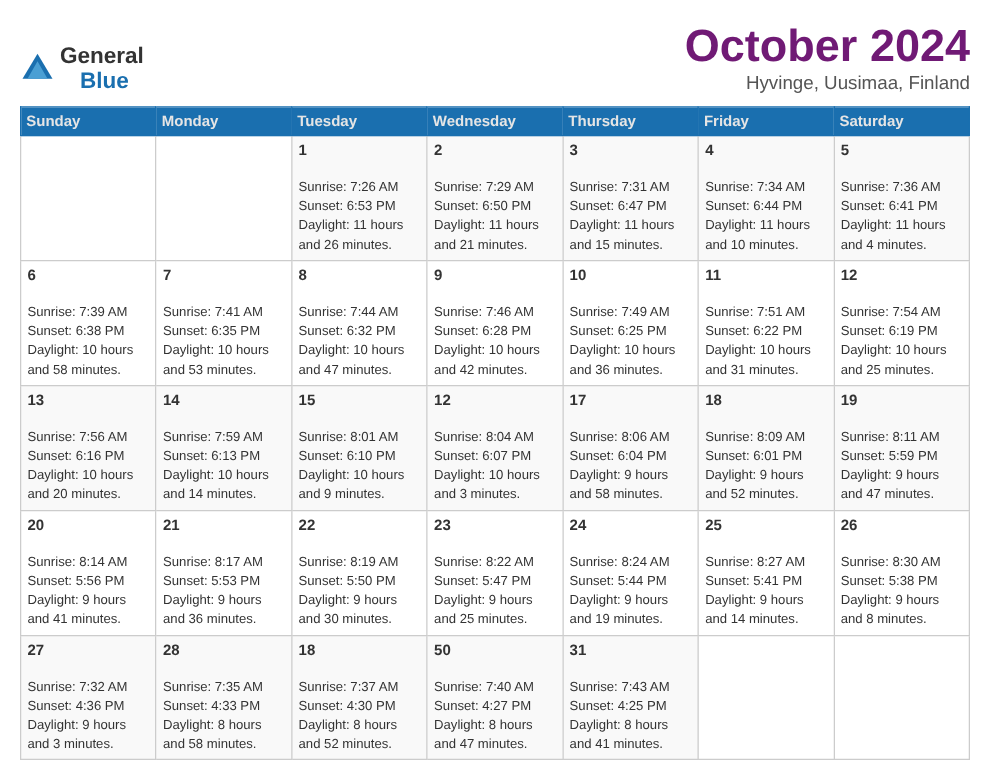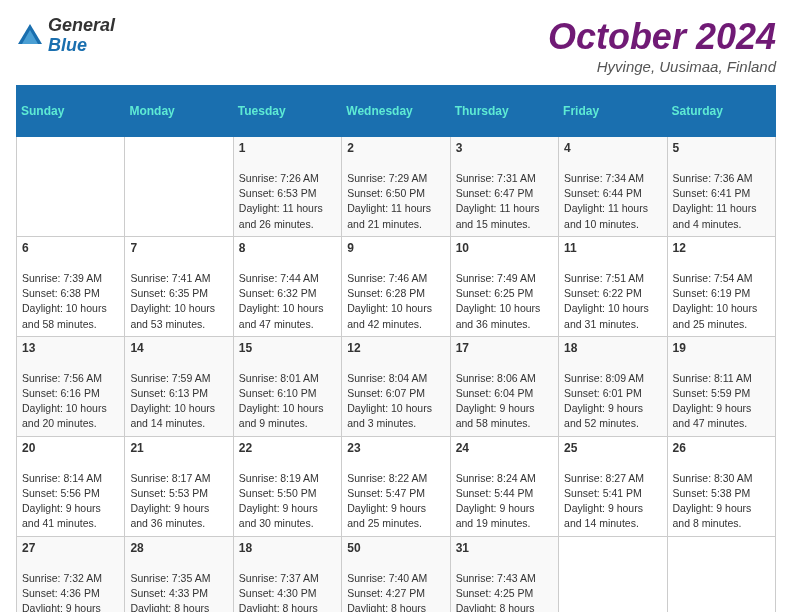--- a/index.html
+++ b/index.html
@@ -6,42 +6,42 @@
     body {
       font-family: Arial, sans-serif;
       background: #fff;
       width: 792px;
       min-height: 612px;
       padding: 16px;
     }
     .header-area {
       display: flex;
       justify-content: space-between;
-      align-items: flex-start;
+      align-items: flex-end;
       margin-bottom: 10px;
-      font-style: italic;
     }
     .logo {
       display: flex;
       align-items: center;
     }
     .logo-text {
       display: flex;
       flex-direction: column;
       line-height: 1.1;
     }
     .logo-general {
       font-size: 18px;
       font-weight: bold;
       color: #333;
     }
     .logo-blue {
       font-size: 18px;
       font-weight: bold;
       color: #1a6faf;
+      margin-left: 16px;
     }
     .logo-icon {
       width: 28px;
       height: 28px;
       margin-right: 4px;
     }
     .title-area {
       text-align: right;
     }
     .calendar-title {
@@ -53,22 +53,22 @@
       font-size: 15px;
       color: #555;
     }
     table {
       width: 100%;
       border-collapse: collapse;
       font-size: 11px;
     }
     thead tr th {
       background-color: #1a6faf;
-      color: #5eead4;
-      padding: 18px 4px;
+      color: #e5e5e5;
+      padding: 4px 4px;
       text-align: left;
       font-size: 12px;
       font-weight: bold;
       border: 1px solid #1a6faf;
     }
     tbody tr td {
       vertical-align: top;
       padding: 4px 5px;
       border: 1px solid #ccc;
       min-height: 70px;

